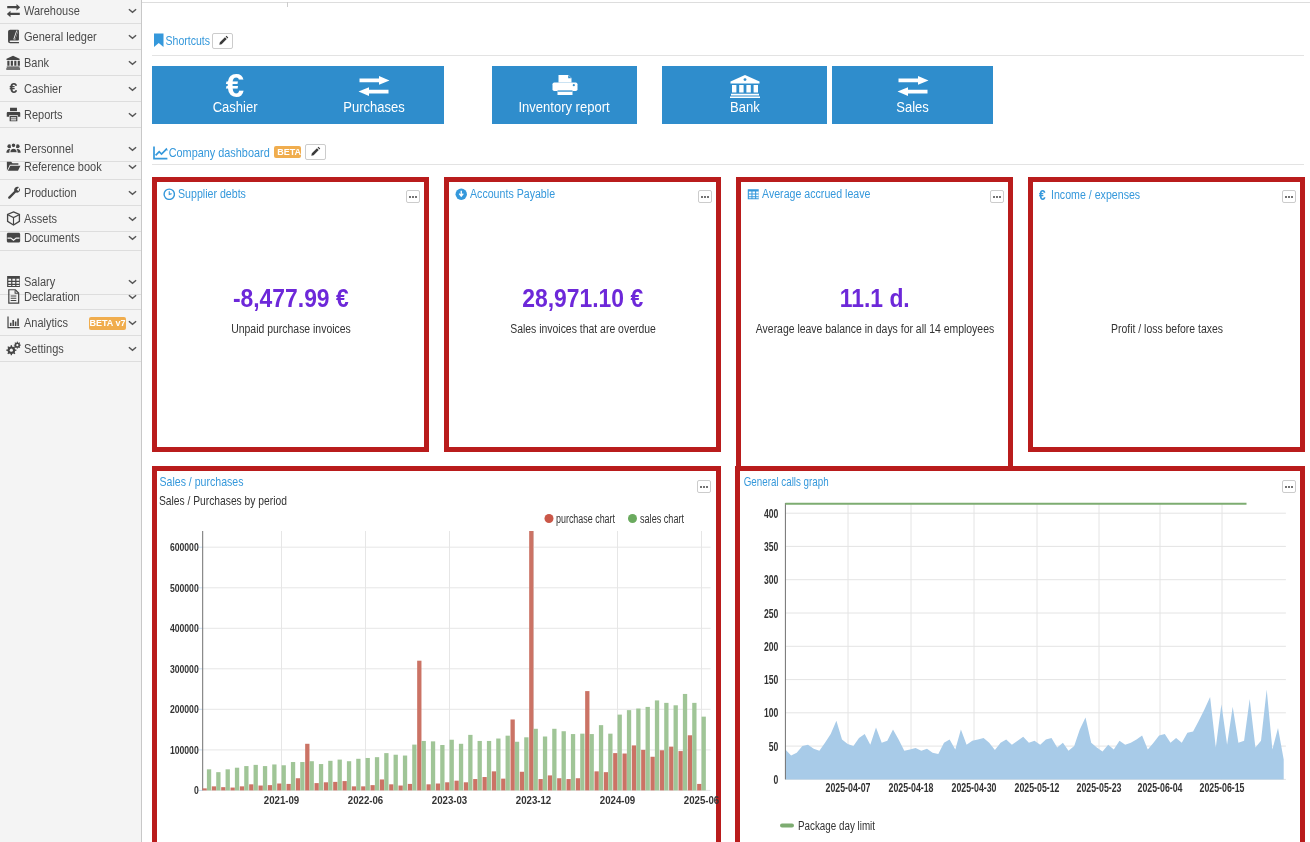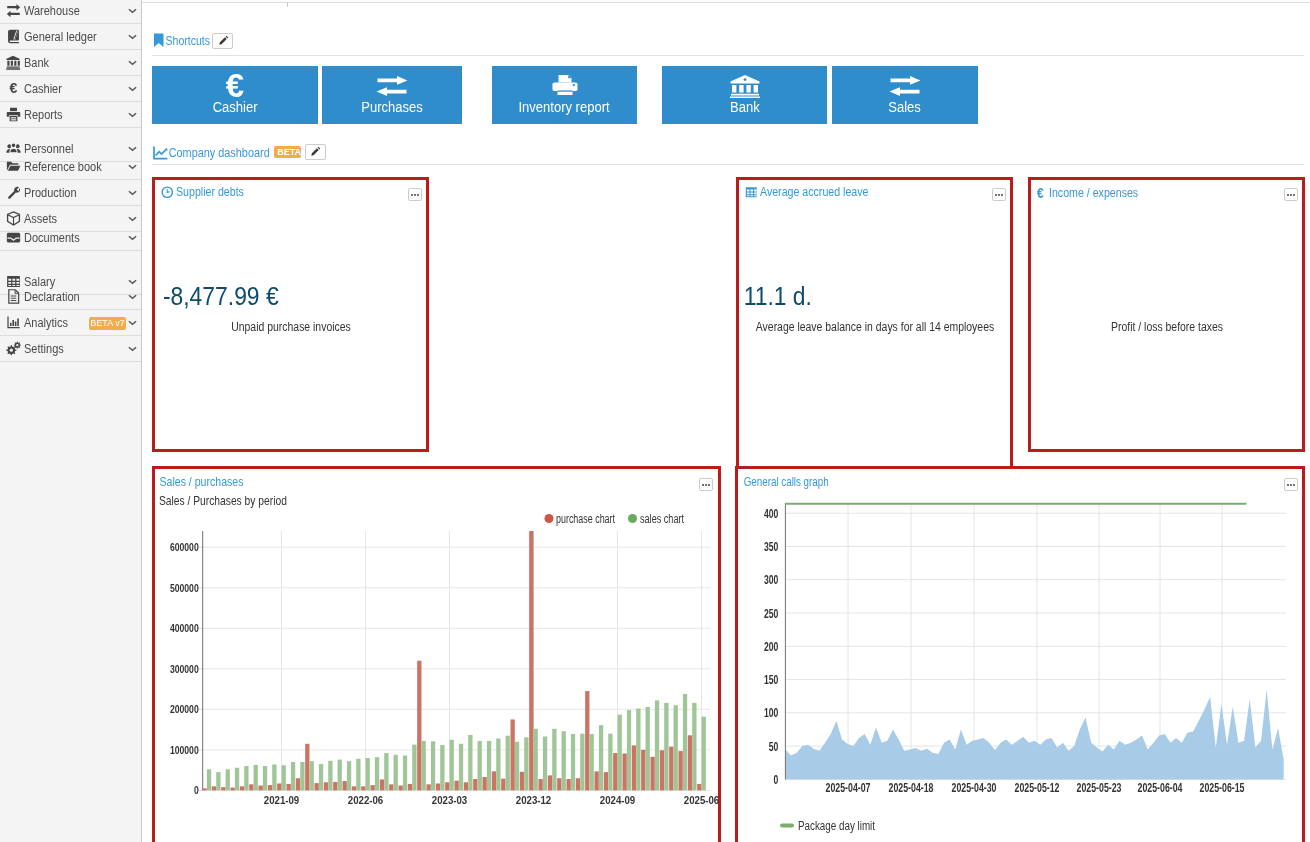--- a/index.html
+++ b/index.html
@@ -1,36 +1,36 @@
 <!DOCTYPE html>
 <html><head><meta charset="utf-8"><style>
 *{margin:0;padding:0;box-sizing:border-box}
 html,body{width:1310px;height:842px;overflow:hidden;background:#fff;font-family:"Liberation Sans",sans-serif}
 #page{position:relative;width:1310px;height:842px}
 #side{position:absolute;left:0;top:0;width:142px;height:842px;background:#f4f4f4;border-right:1px solid #c8c8c8}
 .srow{position:absolute;left:0;width:141px;height:26px;border-bottom:1px solid #ddd}
 .sicon{position:absolute;left:6px;top:4.5px;width:15px;height:15px}
 .slabel{position:absolute;left:24px;top:6px;font-size:12.5px;color:#4a4a4a;white-space:nowrap;transform:scaleX(.88);transform-origin:left}
 .schev{position:absolute;right:4px;top:10px;width:9px;height:6px}
-.sbadge{position:absolute;left:89px;top:6.5px;width:37px;height:13px;background:#f0ad4e;border-radius:2px;color:#fff;font-size:9px;font-weight:normal;text-align:center;line-height:13px;white-space:nowrap}
+.sbadge{position:absolute;left:89px;top:6.5px;width:37px;height:13px;background:#f0ad4e;border-radius:2px;color:#fff;font-size:9px;font-weight:bold;text-align:center;line-height:13px;white-space:nowrap}
 #topline{position:absolute;left:142px;top:2px;width:1168px;height:1px;background:#ddd}
 #topstub{position:absolute;left:287px;top:2px;width:1px;height:5px;background:#ccc}
 .hr{position:absolute;height:1px;background:#e3e3e3}
 .cicon{width:12.5px;height:12.5px;margin-right:2.5px;flex:none}
 .bigbtn{position:absolute;top:66px;height:58px;background:#2f8dcc}
 .btnlabel{position:absolute;left:0;right:0;top:32.5px;text-align:center;font-size:14px;color:#fff;white-space:nowrap}
 .btnlabel span{display:inline-block;transform:scaleX(.93)}
 .pbox{position:absolute;border:1px solid #ccc;border-radius:2px;background:#fff;display:flex;align-items:center;justify-content:center}
 .beta{position:absolute;background:#f0ad4e;border-radius:2px;color:#fff;font-weight:bold}
-.card{position:absolute;background:#fff;border:3px solid #b91c1c}
+.card{position:absolute;background:#fff;border:5px solid #b91c1c}
 .ctitle{position:absolute;left:5.5px;top:5px;font-size:12.5px;color:#3598db;display:flex;align-items:center;white-space:nowrap}
 .ctitle span{display:inline-block;transform:scaleX(.85);transform-origin:left}
 .dotsbox{position:absolute;width:14px;height:13px;border:1px solid #ccc;border-radius:2px;background:#fff;display:flex;align-items:center;justify-content:center;gap:1px}
 .dotsbox .d{width:2px;height:2px;border-radius:50%;background:#444}
-.cnum{position:absolute;left:0;right:0;text-align:left;font-size:26px;line-height:30px;font-weight:normal;color:#0c4a6e;white-space:nowrap}
+.cnum{position:absolute;left:0;right:0;text-align:center;font-size:26px;line-height:30px;font-weight:bold;color:#6d28d9;white-space:nowrap}
 .cnum span{display:inline-block;transform:scaleX(.88)}
 .csub{position:absolute;left:50%;text-align:center;font-size:12px;color:#333;white-space:nowrap;transform:translateX(-50%) scaleX(.87)}
 </style></head><body>
 <div id="page">
     <div id="side">
       <div class="srow" style="top:-2px">
         <svg class="sicon" viewBox="0 0 16 16" fill="#454545">
           <path d="M11.2 1v2.2H1.3v2.5h9.9V8l3.9-3.5zM4.8 8.2l-3.9 3.5 3.9 3.5v-2.3h9.9v-2.5H4.8z"></path>
         </svg>
         <span class="slabel">Warehouse</span>
@@ -204,21 +204,21 @@
     <div class="pbox" style="left:212px;top:33px;width:21px;height:16px">
       <svg viewBox="0 0 16 16" style="width:12px;height:12px">
         <path d="M10.6 3l2.4 2.4-6.8 6.8-3.1.7.7-3.1zM11.5 2.1l1.1-1.1 2.4 2.4-1.1 1.1z" fill="#3b3b3b"></path>
       </svg>
     </div>
     <div class="hr" style="left:152px;top:55px;width:1152px"></div>
     <div class="bigbtn" style="left:152.0px;width:166px">
       <div style="position:absolute;left:0;right:0;top:3px;text-align:center;font-size:33px;line-height:33px;font-weight:bold;color:#fff">€</div>
       <div class="btnlabel"><span>Cashier</span></div>
     </div>
-    <div class="bigbtn" style="left:322.0px;width:140px">
+    <div class="bigbtn" style="left:304px;width:140px">
       <svg style="position:absolute;left:50%;margin-left:-16px;top:9.5px;width:32px;height:20px" viewBox="0 0 32 20">
         <path d="M21 0l10.5 4.4L21 8.8V6.3H1.5V2.5H21zM11 11.2L.5 15.6 11 20v-2.5h19.5v-3.8H11z" fill="#fff"></path>
       </svg>
       <div class="btnlabel"><span>Purchases</span></div>
     </div>
     <div class="bigbtn" style="left:492.0px;width:145px">
       <svg style="position:absolute;left:50%;margin-left:-13px;top:9px;width:26px;height:21px" viewBox="0 0 26 21">
         <g fill="#fff">
           <path d="M6.5 0h10l3 3v4.5h-13z"></path>
           <path d="M16.2 0l3.3 3.3h-3.3z" fill="#2f8dcc"></path>
@@ -234,21 +234,21 @@
       <svg style="position:absolute;left:50%;margin-left:-15px;top:9px;width:30px;height:23px" viewBox="0 0 30 23">
         <g fill="#fff">
           <path d="M15 0L29.5 6.5v2H.5v-2z"></path>
           <circle cx="15" cy="4.6" r="1.4" fill="#2f8dcc"></circle>
           <path d="M2 10h4.4v7.5H2zM9.2 10h4.4v7.5H9.2zM16.4 10h4.4v7.5h-4.4zM23.6 10H28v7.5h-4.4z"></path>
           <path d="M1 18.8h28v1.8H1zM0 21.6h30V23H0z"></path>
         </g>
       </svg>
       <div class="btnlabel"><span>Bank</span></div>
     </div>
-    <div class="bigbtn" style="left:832.0px;width:146px">
+    <div class="bigbtn" style="left:832.0px;width:161px">
       <svg style="position:absolute;left:50%;margin-left:-16px;top:9.5px;width:32px;height:20px" viewBox="0 0 32 20">
         <path d="M21 0l10.5 4.4L21 8.8V6.3H1.5V2.5H21zM11 11.2L.5 15.6 11 20v-2.5h19.5v-3.8H11z" fill="#fff"></path>
       </svg>
       <div class="btnlabel"><span>Sales</span></div>
     </div>
     <svg style="position:absolute;left:153px;top:144px" width="160" height="18" viewBox="0 0 160 18" font-family="Liberation Sans, sans-serif">
       <g transform="translate(0,1.5)">
         <path d="M1 1v12.2h13.4" stroke="#3598db" stroke-width="1.7" fill="none"></path>
         <path d="M2.6 9.8l3.6-3.6 2.3 2.3 4.7-4.7" stroke="#3598db" stroke-width="1.7" fill="none"></path>
         <path d="M13.7 2.2l1.2 3.1-3.1-1.2z" fill="#3598db"></path>
@@ -270,20 +270,36 @@
         </svg>
         <span>Supplier debts</span>
       </div>
       <div class="dotsbox" style="right:4px;top:8px">
         <span class="d"></span>
         <span class="d"></span>
         <span class="d"></span>
       </div>
       <div class="cnum" style="top:101px"><span>-8,477.99 €</span></div>
       <div class="csub" style="top:139.5px">Unpaid purchase invoices</div>
+    </div>
+    <div class="card" style="left:444px;top:177px;width:277px;height:275px">
+      <div class="ctitle">
+        <svg class="cicon" viewBox="0 0 16 16">
+          <circle cx="8" cy="8" r="7.3" fill="#3598db"></circle>
+          <path d="M8 3.6v6M5.4 7.2L8 10.4l2.6-3.2" stroke="#fff" stroke-width="1.7" fill="none"></path>
+        </svg>
+        <span>Accounts Payable</span>
+      </div>
+      <div class="dotsbox" style="right:4px;top:8px">
+        <span class="d"></span>
+        <span class="d"></span>
+        <span class="d"></span>
+      </div>
+      <div class="cnum" style="top:101px"><span>28,971.10 €</span></div>
+      <div class="csub" style="top:139.5px">Sales invoices that are overdue</div>
     </div>
     <div class="card" style="left:736px;top:177px;width:277px;height:356px">
       <div class="ctitle">
         <svg class="cicon" viewBox="0 0 16 16" fill="#3598db">
           <path d="M1 1.5h14v13H1zm1.4 3v2.4h3.3V4.5zm4.6 0v2.4h3.4V4.5zm4.7 0v2.4h3V4.5zM2.4 8.2v2.4h3.3V8.2zm4.6 0v2.4h3.4V8.2zm4.7 0v2.4h3V8.2zM2.4 11.9v1.3h3.3v-1.3zm4.6 0v1.3h3.4v-1.3zm4.7 0v1.3h3v-1.3z"></path>
         </svg>
         <span>Average accrued leave</span>
       </div>
       <div class="dotsbox" style="right:4px;top:8px">
         <span class="d"></span>

